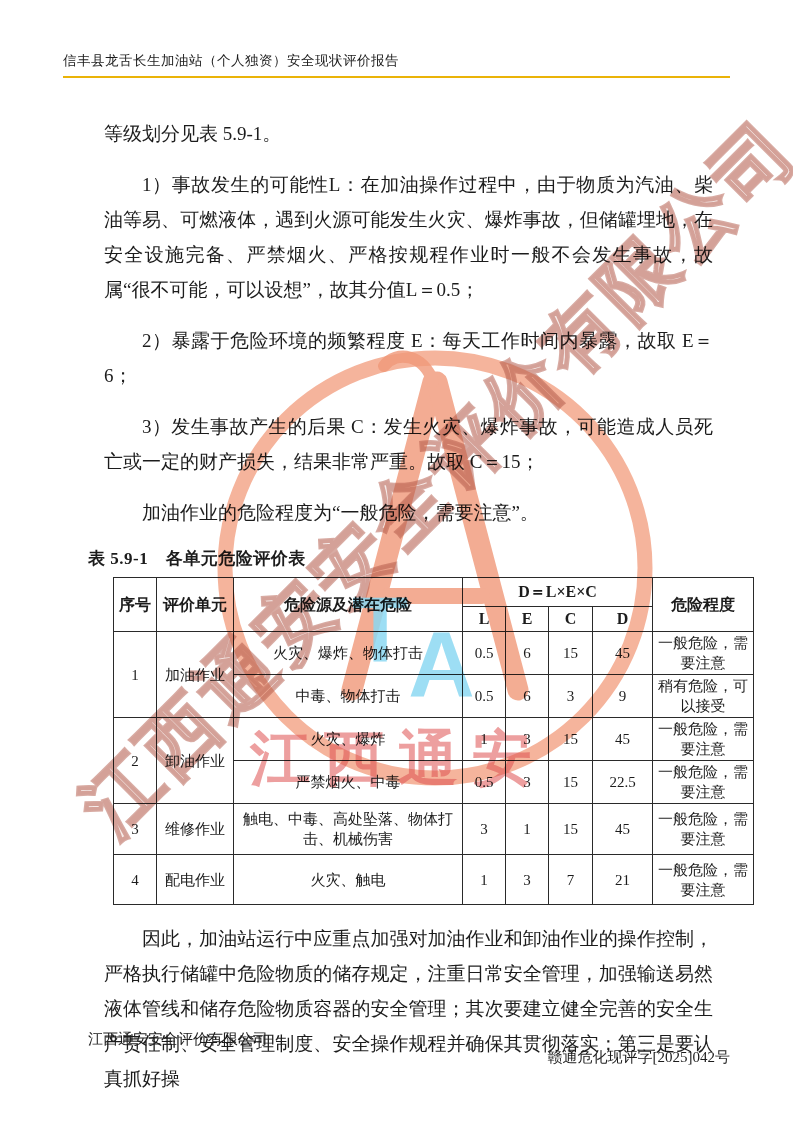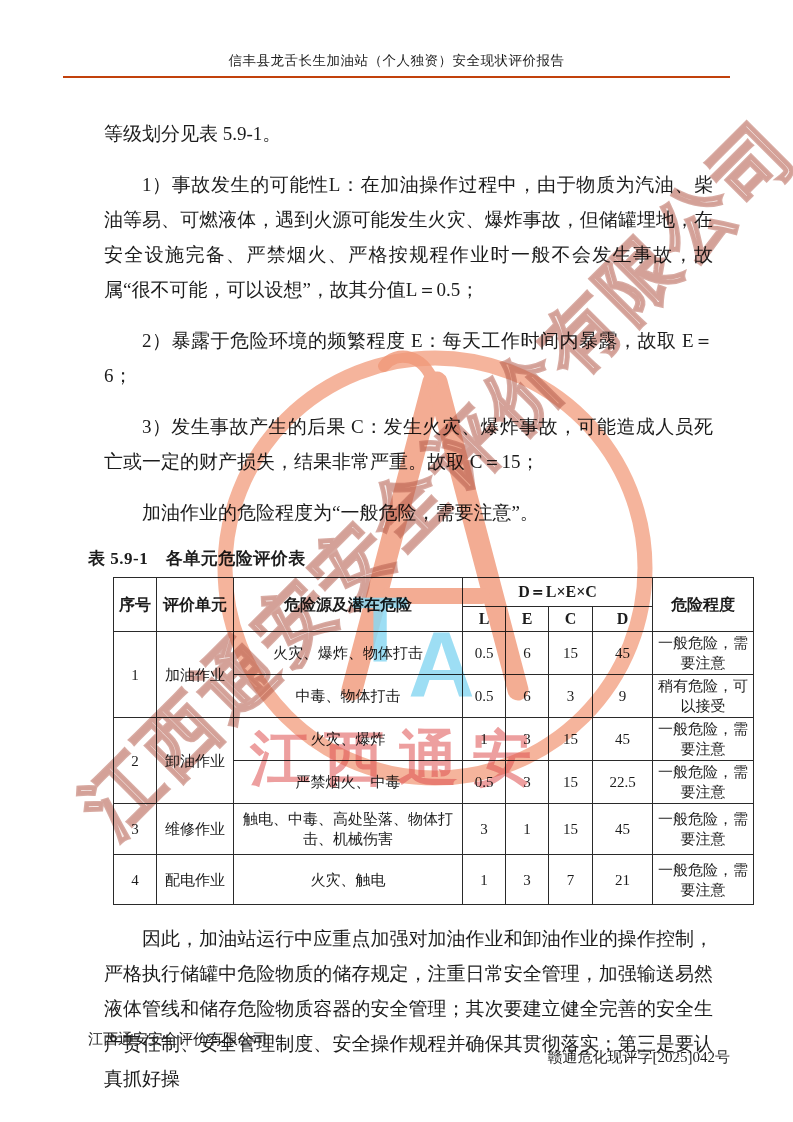--- a/index.html
+++ b/index.html
@@ -2,22 +2,22 @@
 <html><head>
 <meta charset="utf-8">
 <style>
   html,body{margin:0;padding:0;}
   body{
     width:793px;height:1122px;position:relative;background:#ffffff;overflow:hidden;
     font-family:"Liberation Serif","DejaVu Serif",serif;color:#1c1c1c;
   }
   
   .page-header{
-    position:absolute;left:63px;top:52px;width:667px;text-align:center;
-    border-bottom:2px solid #c2410c;padding-bottom:6px;
+    position:absolute;left:63px;top:52px;width:667px;text-align:left;
+    border-bottom:2px solid #eab308;padding-bottom:6px;
   }
   .page-header .htitle{font-size:13.5px;letter-spacing:.5px;}
   
   .content{position:absolute;left:88px;top:100px;width:641px;}
   .content p{
     margin:16px;font-size:19px;line-height:35px;text-align:justify;
     text-justify:inter-ideograph;word-break:break-all;
   }
   .content p.ind{text-indent:2em;}
   .tbl-title{

